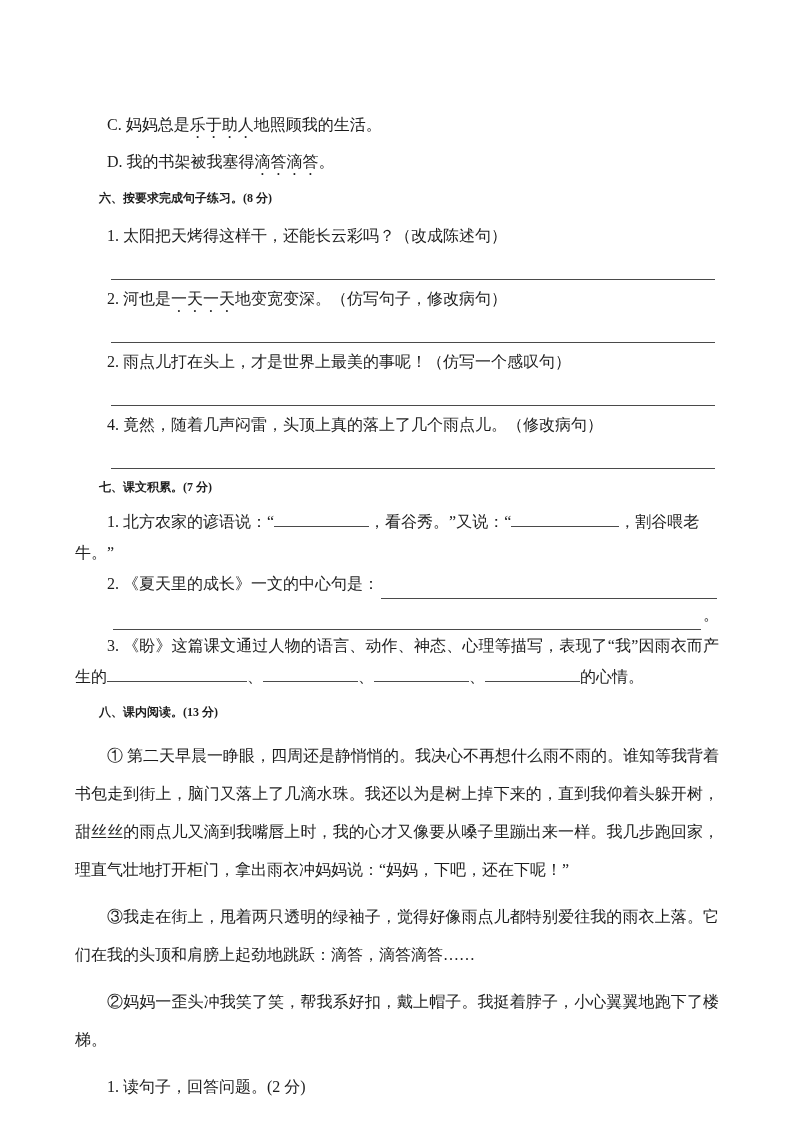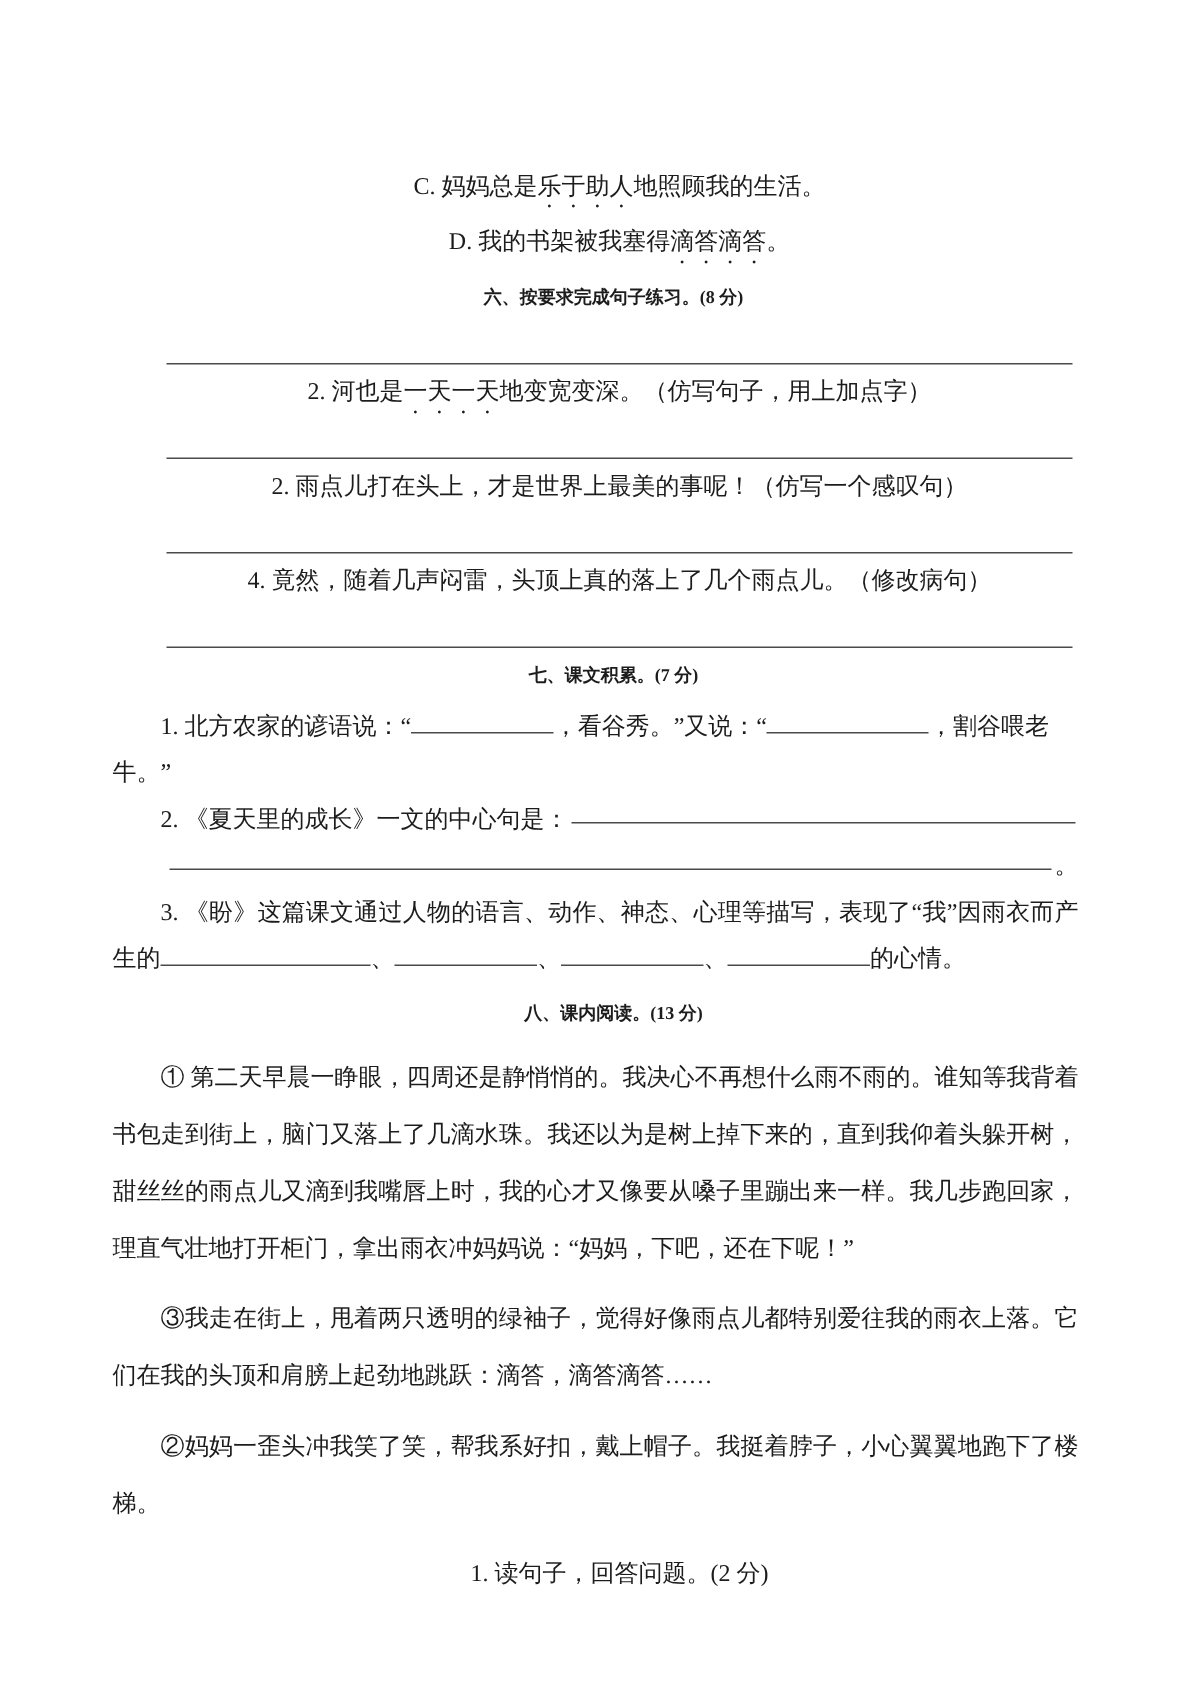--- a/index.html
+++ b/index.html
@@ -10,21 +10,21 @@
     height: 1122px;
     overflow: hidden;
     margin: 0 auto;
     padding: 106px 74px 0 75px;
     background: #ffffff;
     font-family: "Liberation Serif", "DejaVu Serif", serif;
     font-size: 16px;
     color: #1c1c1c;
   }
   p, h3 { margin: 0; }
-  .line  { line-height: 37px; text-align: center; }
+  .line  { line-height: 37px; }
   .line7 { line-height: 31px; }
   .ind   { text-indent: 2em; }
   .sec   { font-weight: 700; font-size: 12px; }
   .just  { text-align: justify; }
   .emdot {
     text-emphasis: filled dot;
     text-emphasis-position: under right;
     -webkit-text-emphasis: filled dot;
     -webkit-text-emphasis-position: under right;
   }
@@ -35,21 +35,21 @@
   }
   .blank {
     display: inline-block;
     border-bottom: 1px solid #4a4a4a;
     height: 15px;
     vertical-align: baseline;
   }
   .w95  { width: 95px; }
   .w110 { width: 108px; }
   .w140 { width: 140px; }
-  .flexrow { display: flex; }
+  .flexrow { display: flex; align-items: flex-end; }
   .flexrow > span { white-space: nowrap; }
   .ind-pad { padding-left: 2em; text-indent: 0; }
   .grow {
     flex: 1 1 auto;
     height: 1.1em;
     border-bottom: 1px solid #4a4a4a;
     margin: 0 2px;
   }
   .cont { margin-left: 36px; }
   .para {
@@ -64,23 +64,24 @@
 <body>
 
 <div class="page">
 
   <p class="line ind"><span>C. 妈妈总是</span><span class="emdot">乐于助人</span><span>地照顾我的生活。</span></p>
 
   <p class="line ind"><span>D. 我的书架被我塞得</span><span class="emdot">滴答滴答</span><span>。</span></p>
 
   <h3 class="line ind sec">六、按要求完成句子练习。(8 分)</h3>
 
+  <p class="line ind">1. 太阳把天烤得这样干，还能长云彩吗？（改成陈述句）</p>
   <div class="ansline"></div>
 
-  <p class="line ind"><span>2. 河也是</span><span class="emdot">一天一天</span><span>地变宽变深。（仿写句子，用上加点字）</span></p>
+  <p class="line ind"><span>2. 河也是</span><span class="emdot">一天一天</span><span>地变宽变深。（仿写句子，修改病句）</span></p>
   <div class="ansline"></div>
 
   <p class="line ind">2. 雨点儿打在头上，才是世界上最美的事呢！（仿写一个感叹句）</p>
   <div class="ansline"></div>
 
   <p class="line ind">4. 竟然，随着几声闷雷，头顶上真的落上了几个雨点儿。（修改病句）</p>
   <div class="ansline"></div>
 
   <h3 class="line ind sec">七、课文积累。(7 分)</h3>
 

